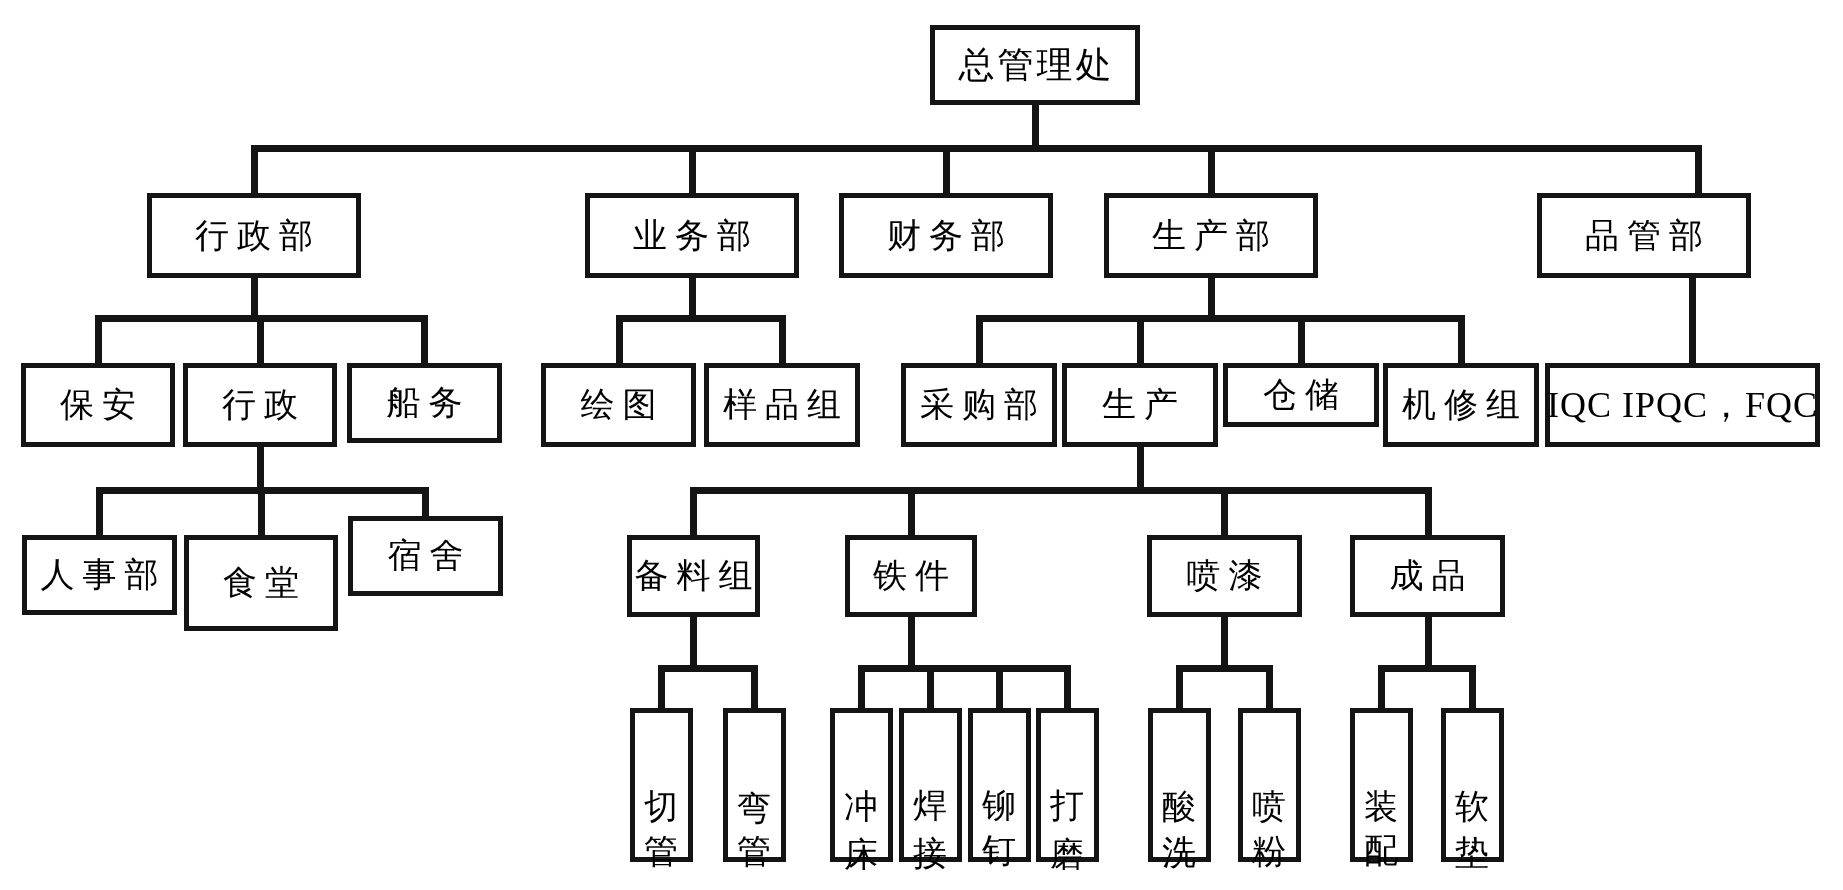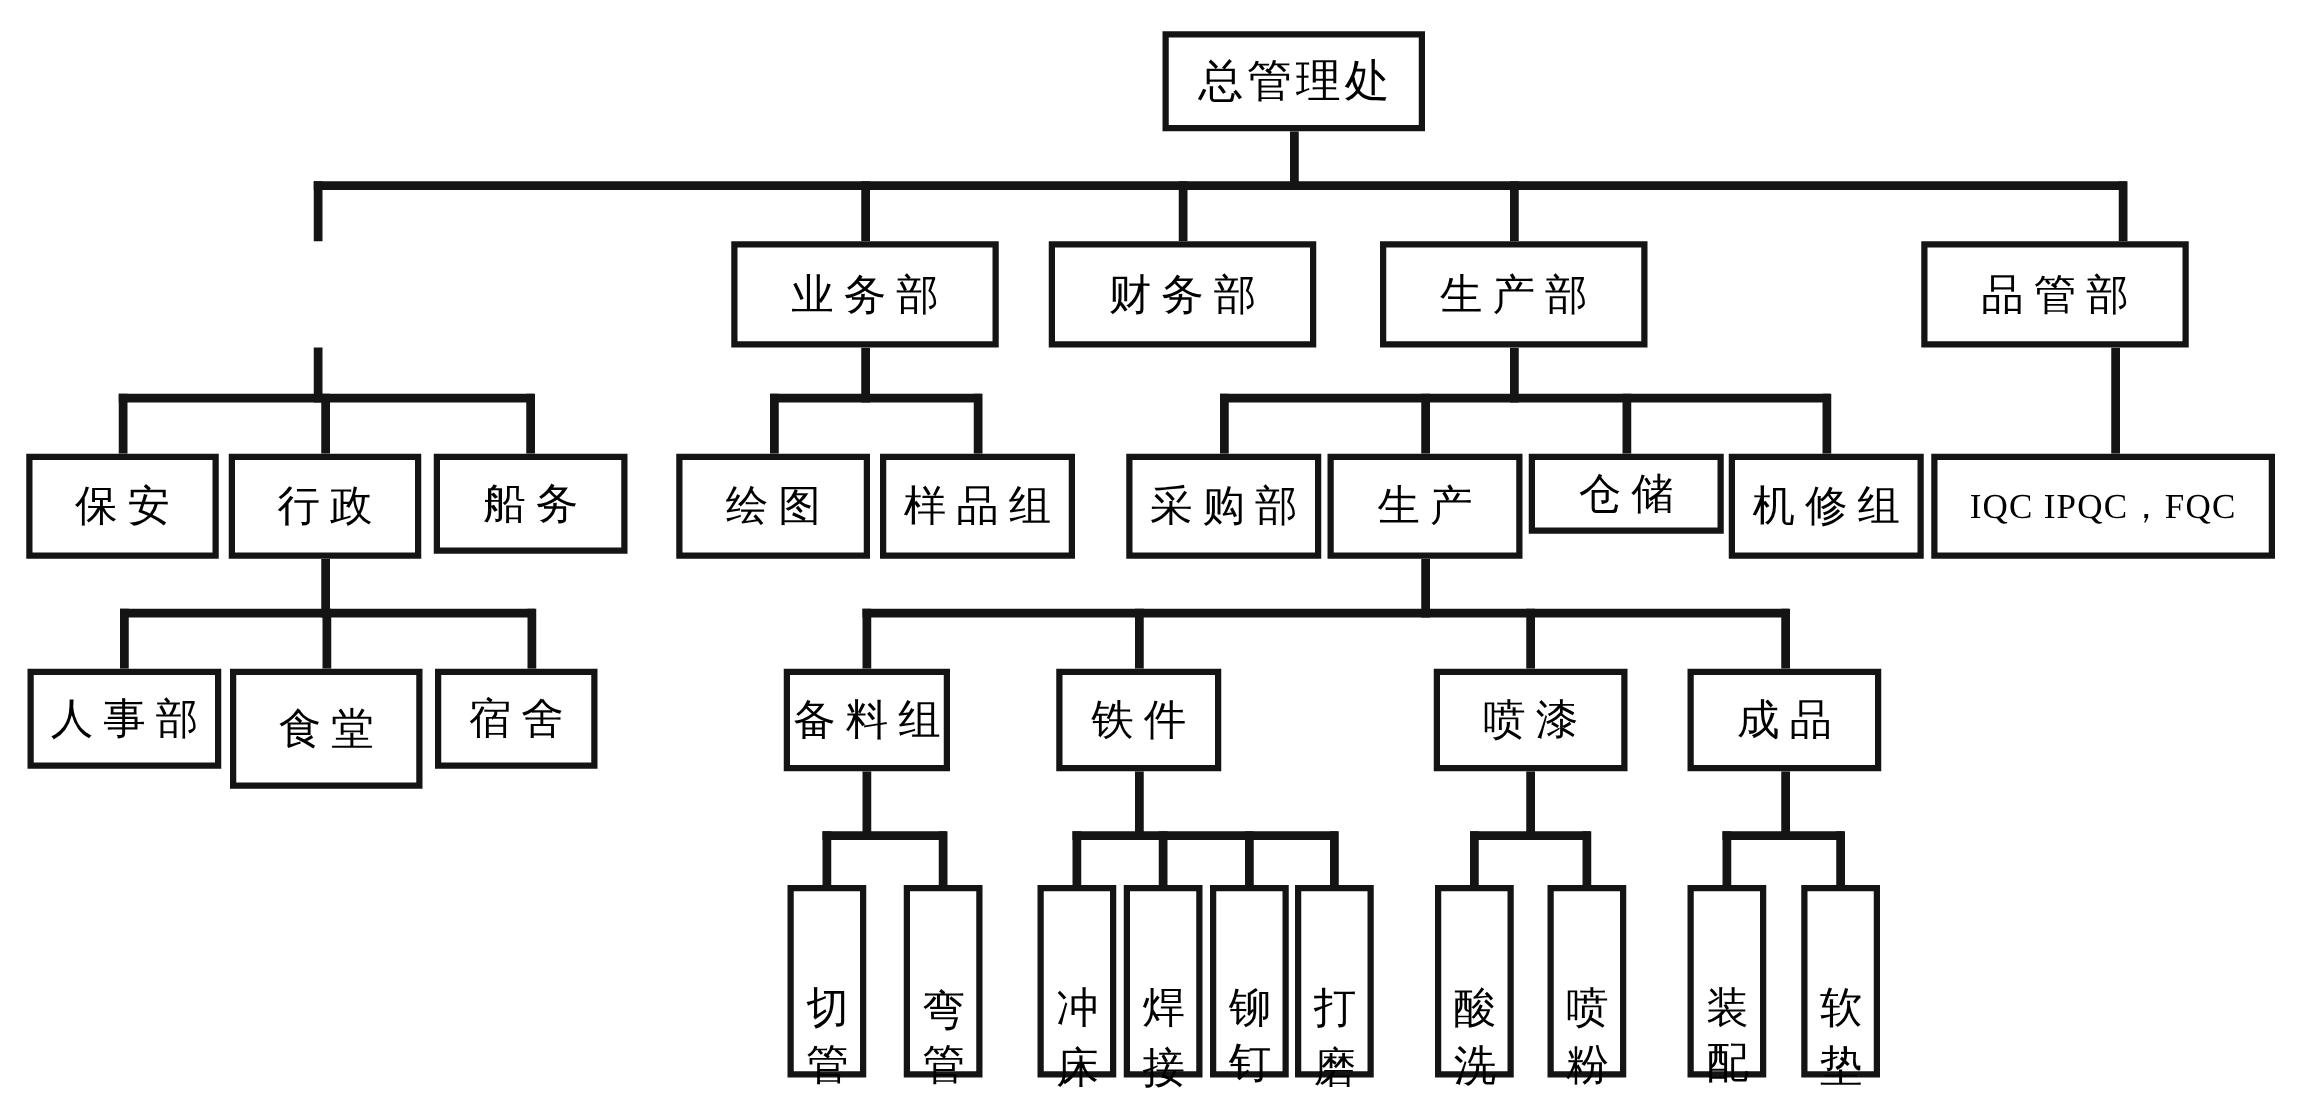--- a/index.html
+++ b/index.html
@@ -10,37 +10,38 @@
   }
   .node{
     position:absolute;box-sizing:border-box;background:#ffffff;
     border:5px solid #141414;
     display:flex;align-items:center;justify-content:center;
     font-size:34px;letter-spacing:8px;padding-left:8px;
     white-space:nowrap;z-index:2;
   }
   .root{font-size:36px;letter-spacing:3px;padding-left:3px;}
   .iqc{
-    font-size:28px;letter-spacing:1px;padding-left:0;
+    font-size:36px;letter-spacing:1px;padding-left:0;
     font-family:"Liberation Serif","DejaVu Serif",serif;
   }
   .vnode{padding:0;}
   .vnode .vlabel{
     writing-mode:vertical-rl;text-orientation:upright;
     font-size:34px;letter-spacing:46px;margin-bottom:-46px;
   }
   .line{position:absolute;background:#141414;z-index:1;}
 </style>
 </head>
 <body>
 
 <div class="canvas">
 
   <div class="node root" style="left:930px;top:25px;width:210px;height:80px">总管理处</div>
 
+  <div class="node" style="left:147px;top:193px;width:214px;height:85px">行政部</div>
   <div class="node" style="left:585px;top:193px;width:214px;height:85px">业务部</div>
   <div class="node" style="left:839px;top:193px;width:214px;height:85px">财务部</div>
   <div class="node" style="left:1104px;top:193px;width:214px;height:85px">生产部</div>
   <div class="node" style="left:1537px;top:193px;width:214px;height:85px">品管部</div>
 
   <div class="node" style="left:21px;top:363px;width:154px;height:84px">保安</div>
   <div class="node" style="left:183px;top:363px;width:154px;height:84px">行政</div>
   <div class="node" style="left:347px;top:363px;width:155px;height:80px">船务</div>
 
   <div class="node" style="left:541px;top:363px;width:155px;height:84px">绘图</div>
@@ -48,21 +49,21 @@
 
   <div class="node" style="left:901px;top:363px;width:156px;height:84px">采购部</div>
   <div class="node" style="left:1062px;top:363px;width:156px;height:84px">生产</div>
   <div class="node" style="left:1223px;top:363px;width:156px;height:64px">仓储</div>
   <div class="node" style="left:1383px;top:363px;width:156px;height:84px">机修组</div>
 
   <div class="node iqc" style="left:1545px;top:363px;width:275px;height:84px">IQC IPQC，FQC</div>
 
   <div class="node" style="left:22px;top:535px;width:155px;height:80px">人事部</div>
   <div class="node" style="left:184px;top:535px;width:154px;height:96px">食堂</div>
-  <div class="node" style="left:348px;top:535px;width:130px;height:80px">宿舍</div>
+  <div class="node" style="left:348px;top:516px;width:155px;height:80px">宿舍</div>
 
   <div class="node" style="left:627px;top:535px;width:133px;height:82px">备料组</div>
   <div class="node" style="left:845px;top:535px;width:132px;height:82px">铁件</div>
   <div class="node" style="left:1147px;top:535px;width:155px;height:82px">喷漆</div>
   <div class="node" style="left:1350px;top:535px;width:155px;height:82px">成品</div>
 
   <div class="node vnode" style="left:630px;top:708px;width:63px;height:154px">
       <span class="vlabel">切管</span>
     </div>
   <div class="node vnode" style="left:723px;top:708px;width:63px;height:154px">

